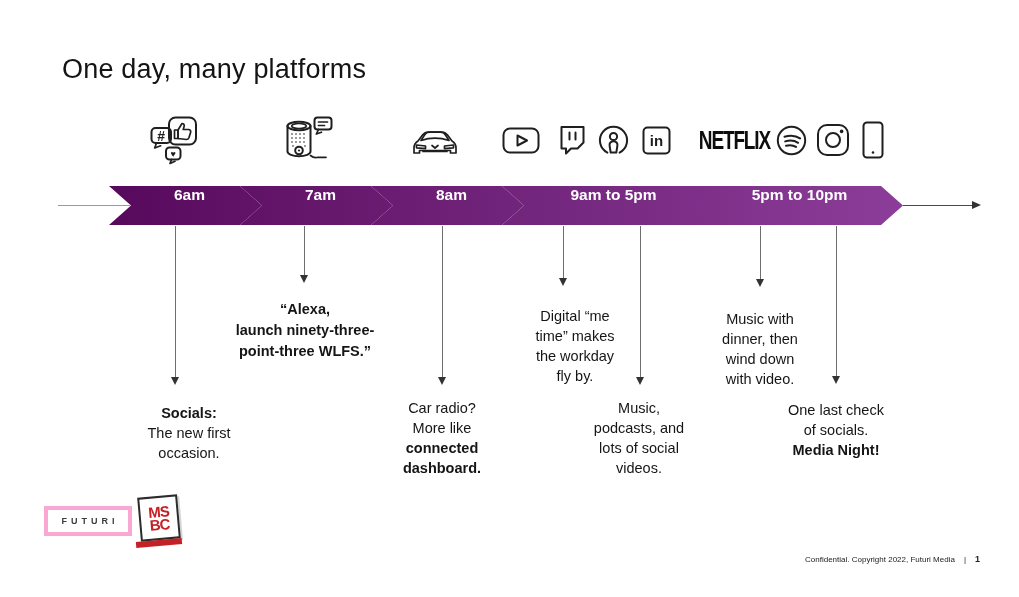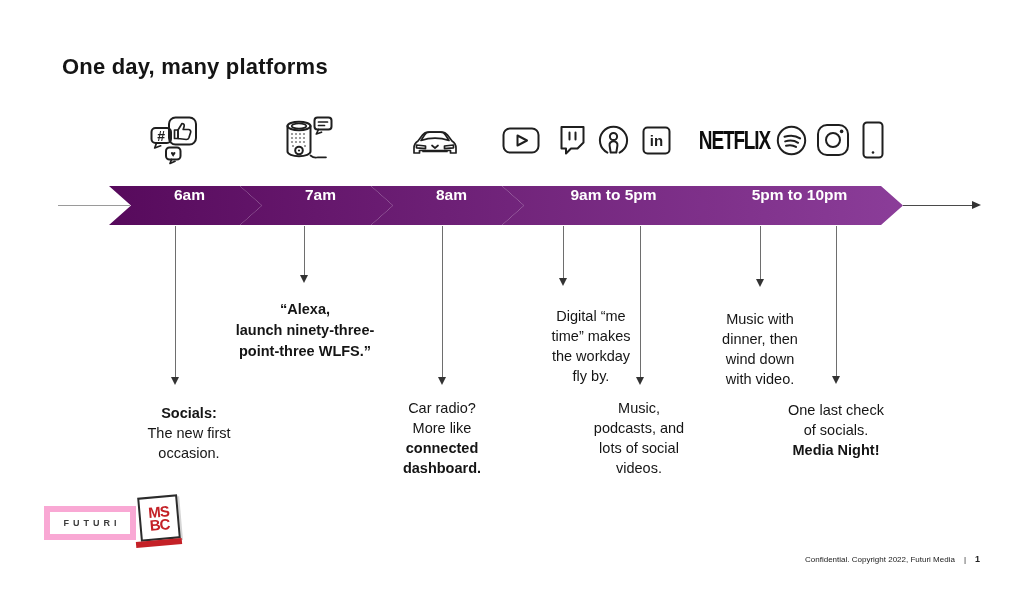--- a/index.html
+++ b/index.html
@@ -1,18 +1,18 @@
 <!DOCTYPE html>
 <html><head>
 <meta charset="utf-8">
 <style>
   html,body{margin:0;padding:0;background:#fff;}
   #slide{position:relative;width:1019px;height:597px;background:#ffffff;overflow:hidden;
          font-family:"Liberation Sans",sans-serif;color:#1b1b1b;}
-  .title{position:absolute;left:62px;top:54px;font-size:22px;font-weight:bold;color:#141414;letter-spacing:.2px;}
+  .title{position:absolute;left:62px;top:54px;font-size:27px;font-weight:normal;color:#141414;letter-spacing:.2px;}
 
   
   .icon{position:absolute;}
   .icon svg{display:block;}
   .netflix{position:absolute;left:697px;top:129px;width:72px;text-align:center;
            font-size:20px;font-weight:bold;color:#0d0d0d;letter-spacing:-1.2px;
            transform:scale(.95,1.28);transform-origin:center;}
 
   
   .tl-line-left{position:absolute;left:58px;top:205px;width:72px;height:1px;background:#9a9a9a;}
@@ -32,21 +32,21 @@
   
   .conn{position:absolute;width:1px;background:#6e6e6e;top:226px;}
   .conn::after{content:"";position:absolute;bottom:-7px;left:-4px;
       border-left:4.5px solid transparent;border-right:4.5px solid transparent;border-top:8px solid #333;}
 
   
   .callout{position:absolute;text-align:center;font-size:14.5px;line-height:20px;color:#151515;}
   .b{font-weight:bold;}
 
   
-  .futuri-box{position:absolute;left:44px;top:506px;width:80px;height:22px;border:6px solid #f9a8d4;
+  .futuri-box{position:absolute;left:44px;top:506px;width:80px;height:22px;border:4px solid #f9a8d4;
       display:flex;align-items:center;justify-content:center;}
   .futuri-box span{font-size:9px;font-weight:bold;letter-spacing:4px;color:#3c3c3c;padding-left:4px;}
   .msbc{position:absolute;left:139px;top:496px;width:36px;height:40px;background:#fff;
       border:2px solid #2b2b2b;transform:rotate(-5deg);box-shadow:2px 2px 0 #2b2b2b33;
       display:flex;flex-direction:column;align-items:center;justify-content:center;}
   .msbc .m1,.msbc .m2{color:#c42127;font-weight:bold;font-size:15px;line-height:13px;letter-spacing:-1px;}
   .msbc-banner{position:absolute;left:136px;top:540px;width:46px;height:6px;background:#c42127;
       transform:rotate(-5deg);}
   .footer{position:absolute;right:39px;top:514px;display:flex;align-items:center;gap:9px;
       font-size:8px;color:#222;margin-top:40px;}
@@ -211,21 +211,21 @@
     <div>point-three WLFS.”</div>
   </div>
 
   <div class="callout" style="left:372px;top:398px;width:140px">
     <div>Car radio?</div>
     <div>More like</div>
     <div class="b">connected</div>
     <div class="b">dashboard.</div>
   </div>
 
-  <div class="callout" style="left:531px;top:306px;width:120px">
+  <div class="callout" style="left:515px;top:306px;width:120px">
     <div>Digital “me</div>
     <div>time” makes</div>
     <div>the workday</div>
     <div>fly by.</div>
   </div>
 
   <div class="callout" style="left:569px;top:398px;width:140px">
     <div>Music,</div>
     <div>podcasts, and</div>
     <div>lots of social</div>

